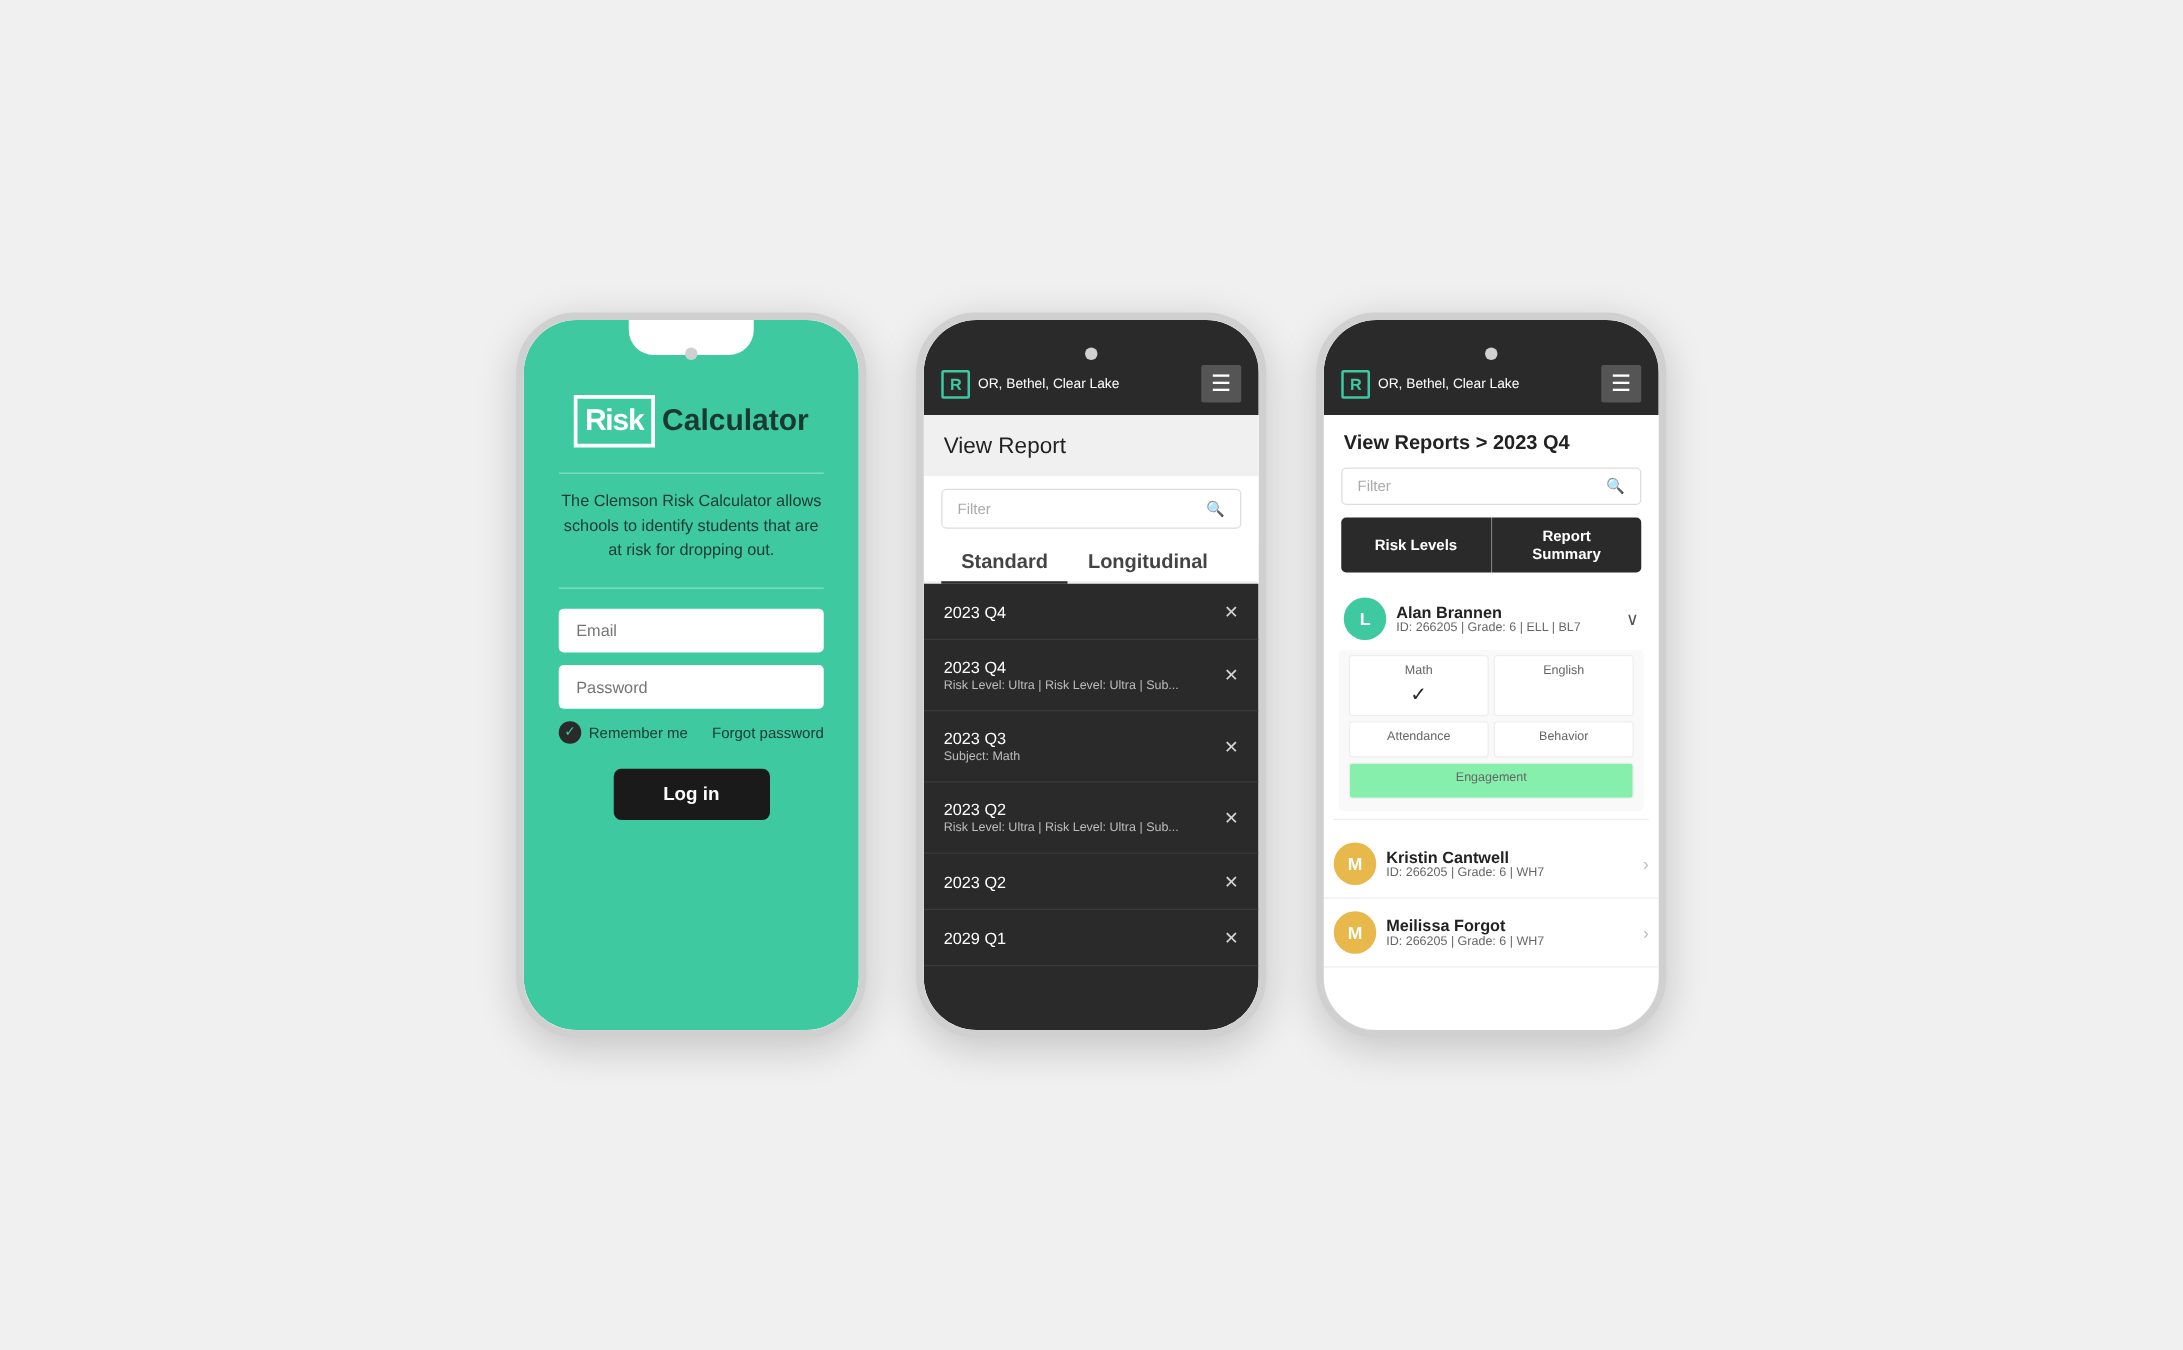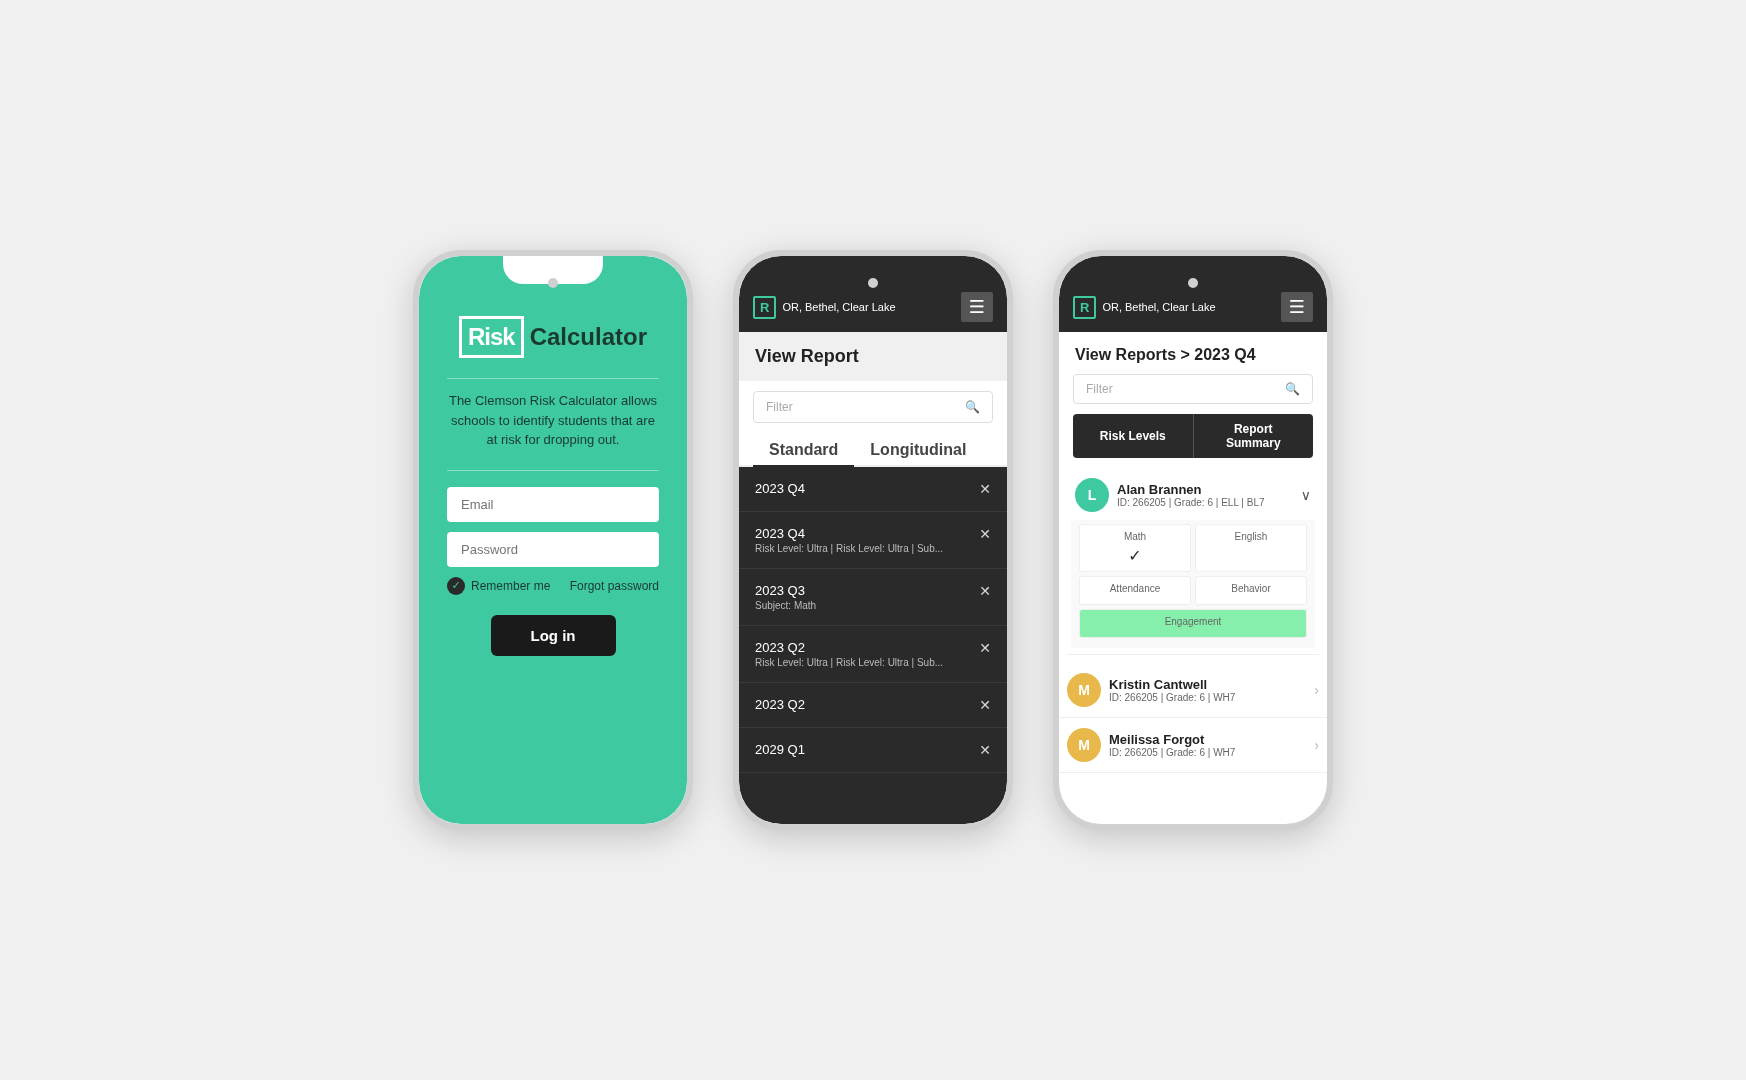--- a/index.html
+++ b/index.html
@@ -219,21 +219,21 @@
       overflow: hidden;
       display: flex;
       flex-direction: column;
     }
 
     
     .view-report-title {
       background: #f0f0f0;
       padding: 14px 16px;
       font-size: 18px;
-      font-weight: 700;
+      font-weight: 400;
       color: #222;
     }
     .filter-bar {
       padding: 10px 14px;
       background: #fff;
     }
     .filter-input {
       width: 100%;
       border: 1px solid #ddd;
       border-radius: 4px;
@@ -265,21 +265,21 @@
       margin-bottom: -2px;
     }
     .report-list {
       background: #2a2a2a;
       flex: 1;
       overflow: hidden;
     }
     .report-item {
       display: flex;
       justify-content: space-between;
-      align-items: flex-start;
+      align-items: center;
       padding: 14px 16px;
       border-bottom: 1px solid #3a3a3a;
       color: #fff;
     }
     .report-item-main {
       font-size: 13px;
     }
     .report-item-sub {
       font-size: 10px;
       color: #bbb;

